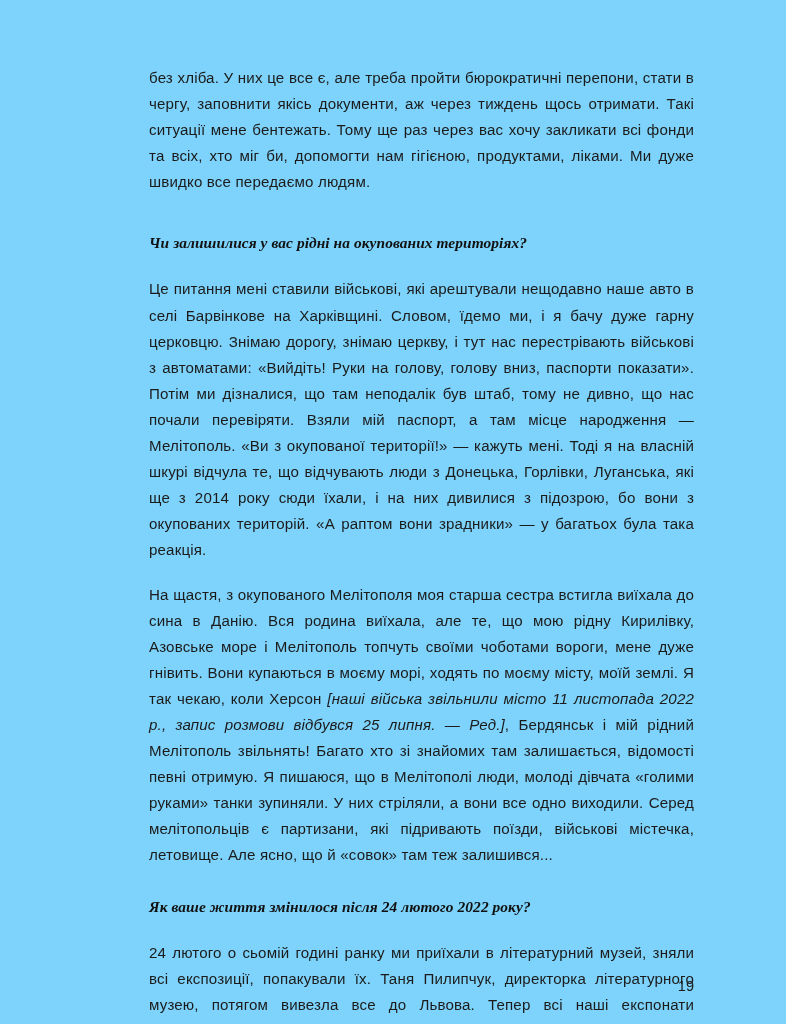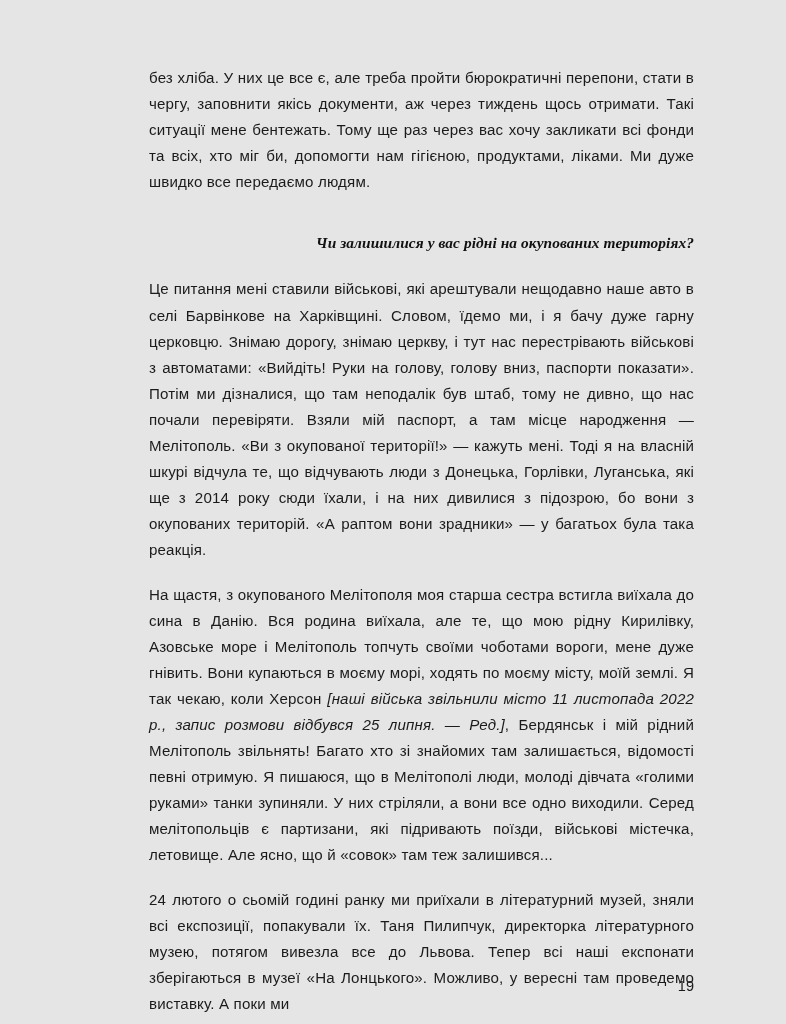--- a/index.html
+++ b/index.html
@@ -8,21 +8,21 @@
     padding: 0;
     background: #ffffff;
   }
   body {
     font-family: "Liberation Sans", sans-serif;
   }
   .page {
     position: relative;
     width: 786px;
     height: 1024px;
-    background: #e5e5e5;
+    background: #7dd3fc;
     margin: 0 auto;
     overflow: hidden;
     box-sizing: border-box;
   }
   .text-column {
     position: absolute;
     left: 149px;
     top: 65px;
     width: 545px;
   }
@@ -47,21 +47,20 @@
     font-size: 15.4px;
     line-height: 24px;
     font-weight: bold;
     font-style: italic;
     color: #111111;
     text-align: left;
     letter-spacing: 0.005em;
   }
   h2.question.first {
     margin-top: 36px;
-    text-align: right;
   }
   .ed-note {
     font-style: italic;
     font-family: "Liberation Sans", sans-serif;
   }
   .page-number {
     position: absolute;
     right: 92px;
     bottom: 31px;
     font-family: "Liberation Sans", sans-serif;
@@ -78,20 +77,21 @@
   <div class="text-column">
 
     <p class="para">без хліба. У них це все є, але треба пройти бюрократичні перепони, стати в чергу, заповнити якісь документи, аж через тиждень щось отримати. Такі ситуації мене бентежать. Тому ще раз через вас хочу закликати всі фонди та всіх, хто міг би, допомогти нам гігієною, продуктами, ліками. Ми дуже швидко все передаємо людям.</p>
 
     <h2 class="question first">Чи залишилися у вас рідні на окупованих територіях?</h2>
 
     <p class="para">Це питання мені ставили військові, які арештували нещодавно наше авто в селі Барвінкове на Харківщині. Словом, їдемо ми, і я бачу дуже гарну церковцю. Знімаю дорогу, знімаю церкву, і тут нас перестрівають військові з автоматами: «Вийдіть! Руки на голову, голову вниз, паспорти показати». Потім ми дізналися, що там неподалік був штаб, тому не дивно, що нас почали перевіряти. Взяли мій паспорт, а там місце народження — Мелітополь. «Ви з окупованої території!» — кажуть мені. Тоді я на власній шкурі відчула те, що відчувають люди з Донецька, Горлівки, Луганська, які ще з 2014 року сюди їхали, і на них дивилися з підозрою, бо вони з окупованих територій. «А раптом вони зрадники» — у багатьох була така реакція.</p>
 
     <p class="para"><span>На щастя, з окупованого Мелітополя моя старша сестра встигла виїхала до сина в Данію. Вся родина виїхала, але те, що мою рідну Кирилівку, Азовське море і Мелітополь топчуть своїми чоботами вороги, мене дуже гнівить. Вони купаються в моєму морі, ходять по моєму місту, моїй землі. Я так чекаю, коли Херсон </span><span class="ed-note">[наші війська звільнили місто 11 листопада 2022 р., запис розмови відбувся 25 липня. — Ред.]</span><span>, Бердянськ і мій рідний Мелітополь звільнять! Багато хто зі знайомих там залишається, відомості певні отримую. Я пишаюся, що в Мелітополі люди, молоді дівчата «голими руками» танки зупиняли. У них стріляли, а вони все одно виходили. Серед мелітопольців є партизани, які підривають поїзди, військові містечка, летовище. Але ясно, що й «совок» там теж залишився...</span></p>
 
+    <h2 class="question">Як ваше життя змінилося після 24 лютого 2022 року?</h2>
 
     <p class="para">24 лютого о сьомій годині ранку ми приїхали в літературний музей, зняли всі експозиції, попакували їх. Таня Пилипчук, директорка літературного музею, потягом вивезла все до Львова. Тепер всі наші експонати зберігаються в музеї «На Лонцького». Можливо, у вересні там проведемо виставку. А поки ми</p>
 
   </div>
 
   <div class="page-number">19</div>
 
 </div>
 
 </body></html>

